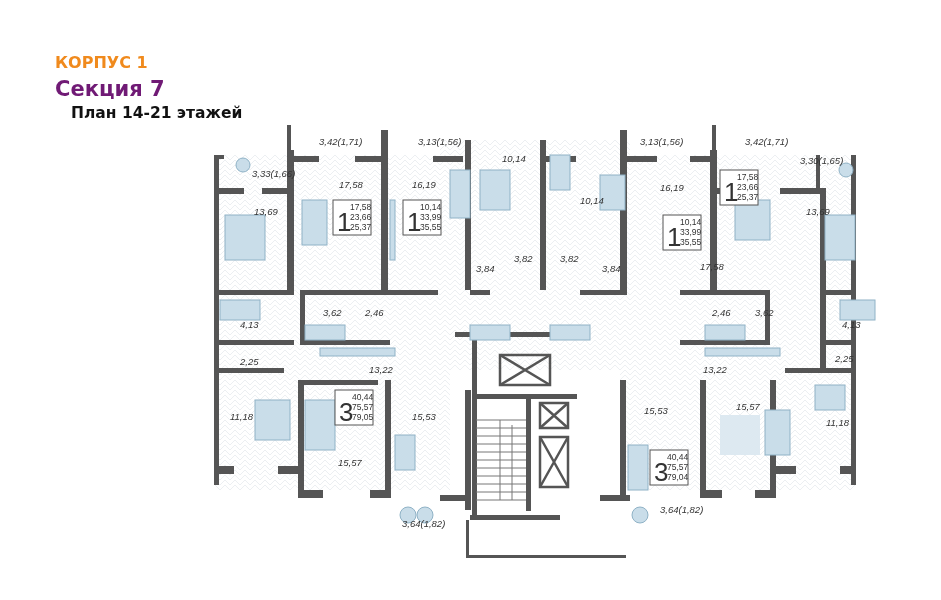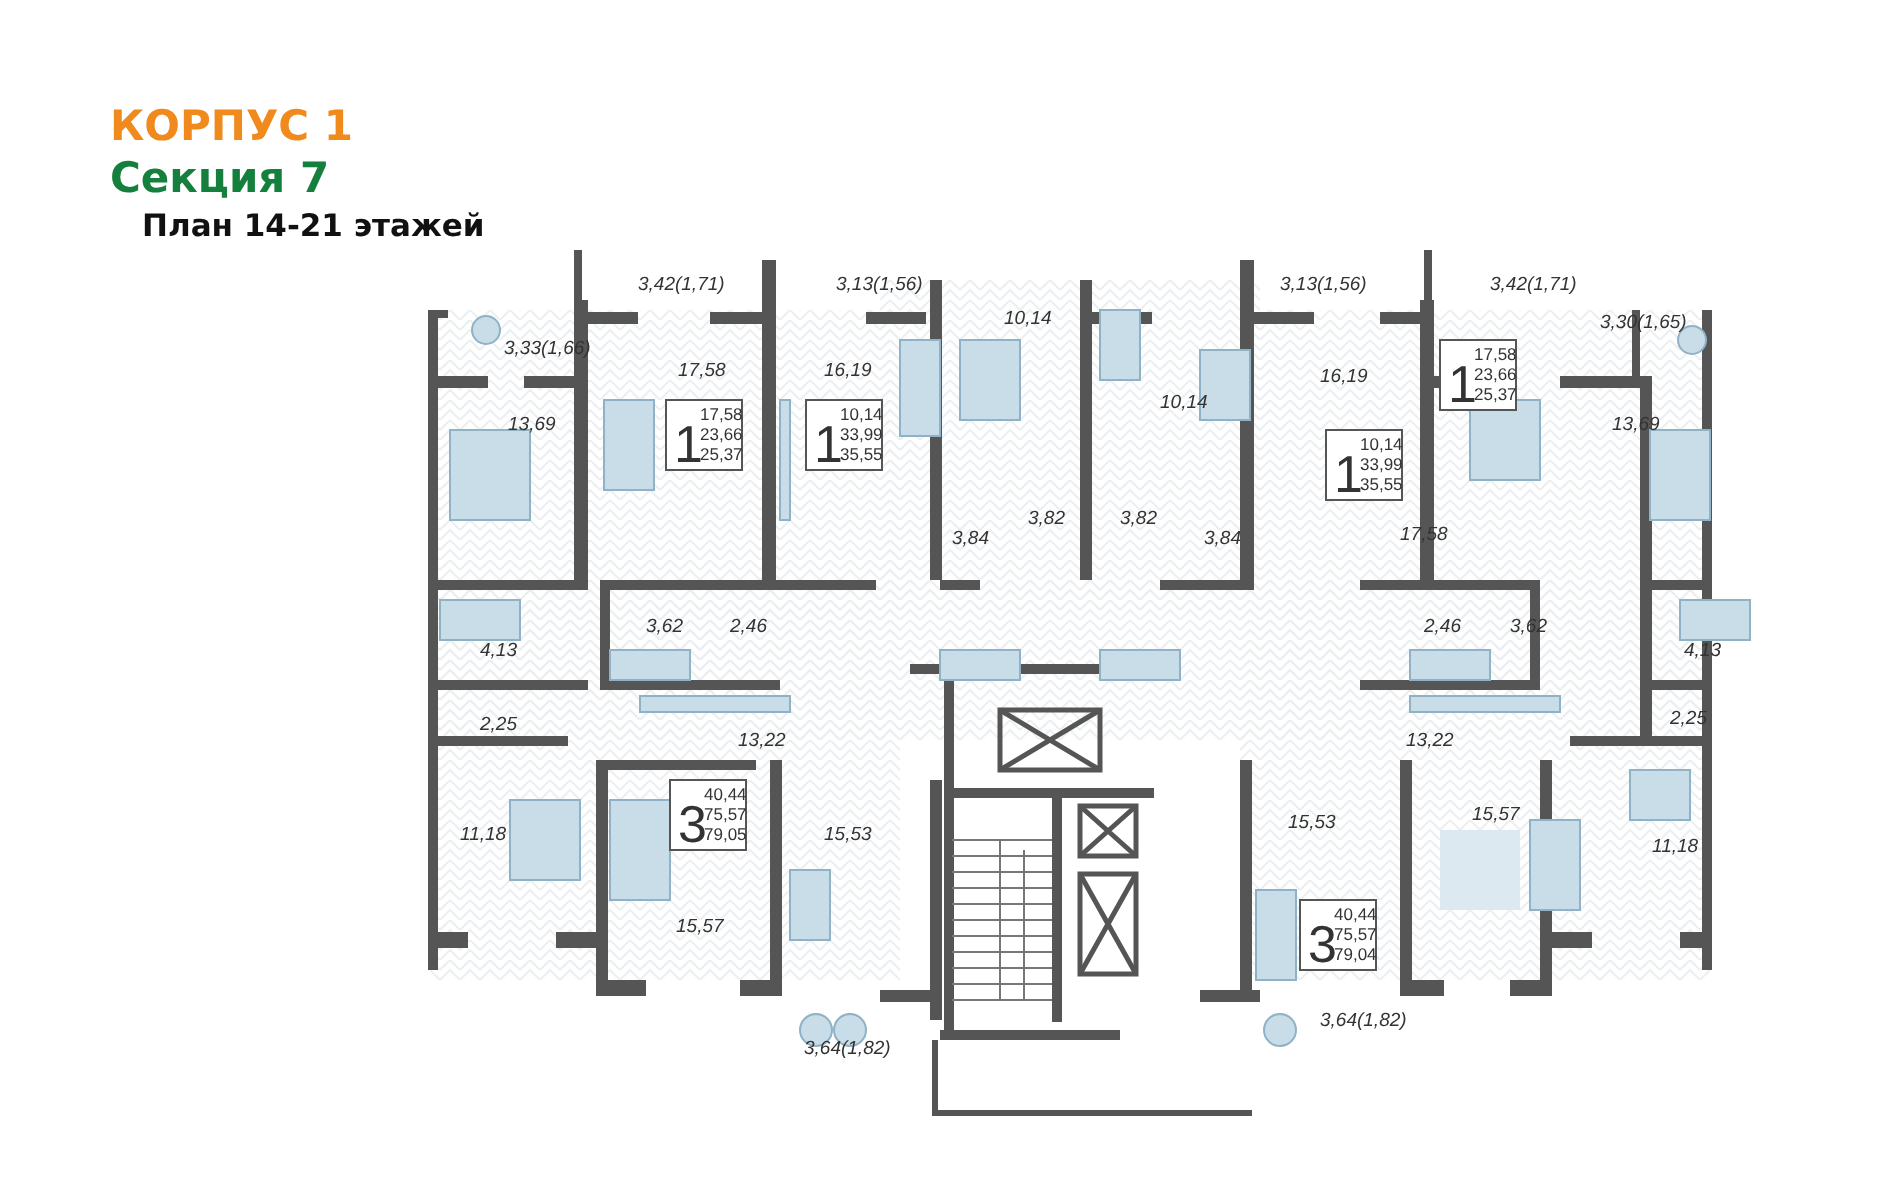--- a/index.html
+++ b/index.html
@@ -1,19 +1,19 @@
 <!DOCTYPE html>
 <html><head>
 <meta charset="utf-8">
 <style>
   html,body{margin:0;padding:0;background:#fff;}
   body{width:941px;height:600px;position:relative;overflow:hidden;font-family:"Liberation Sans",sans-serif;}
   .hdr{position:absolute;left:55px;top:50px;}
-  .h1{color:#f08a1d;font-weight:bold;font-size:21px;line-height:26px;font-family:"DejaVu Sans",sans-serif;}
-  .h2{color:#15803d;font-weight:bold;font-size:21px;line-height:26px;font-family:"DejaVu Sans",sans-serif;}
+  .h1{color:#f08a1d;font-weight:bold;font-size:16px;line-height:26px;font-family:"DejaVu Sans",sans-serif;}
+  .h2{color:#701a75;font-weight:bold;font-size:21px;line-height:26px;font-family:"DejaVu Sans",sans-serif;}
   .h3{color:#111;font-weight:bold;font-size:15.5px;line-height:22px;font-family:"DejaVu Sans",sans-serif;margin-left:16px;}
   #plan{position:absolute;left:0;top:0;}
   .lbl{font-family:"Liberation Sans",sans-serif;font-style:italic;font-size:9.5px;fill:#333;}
   .big{font-family:"Liberation Sans",sans-serif;font-size:26px;fill:#333;}
   .sm{font-family:"Liberation Sans",sans-serif;font-size:8.5px;fill:#333;}
 </style>
 </head>
 <body>
 
 <div class="hdr">

